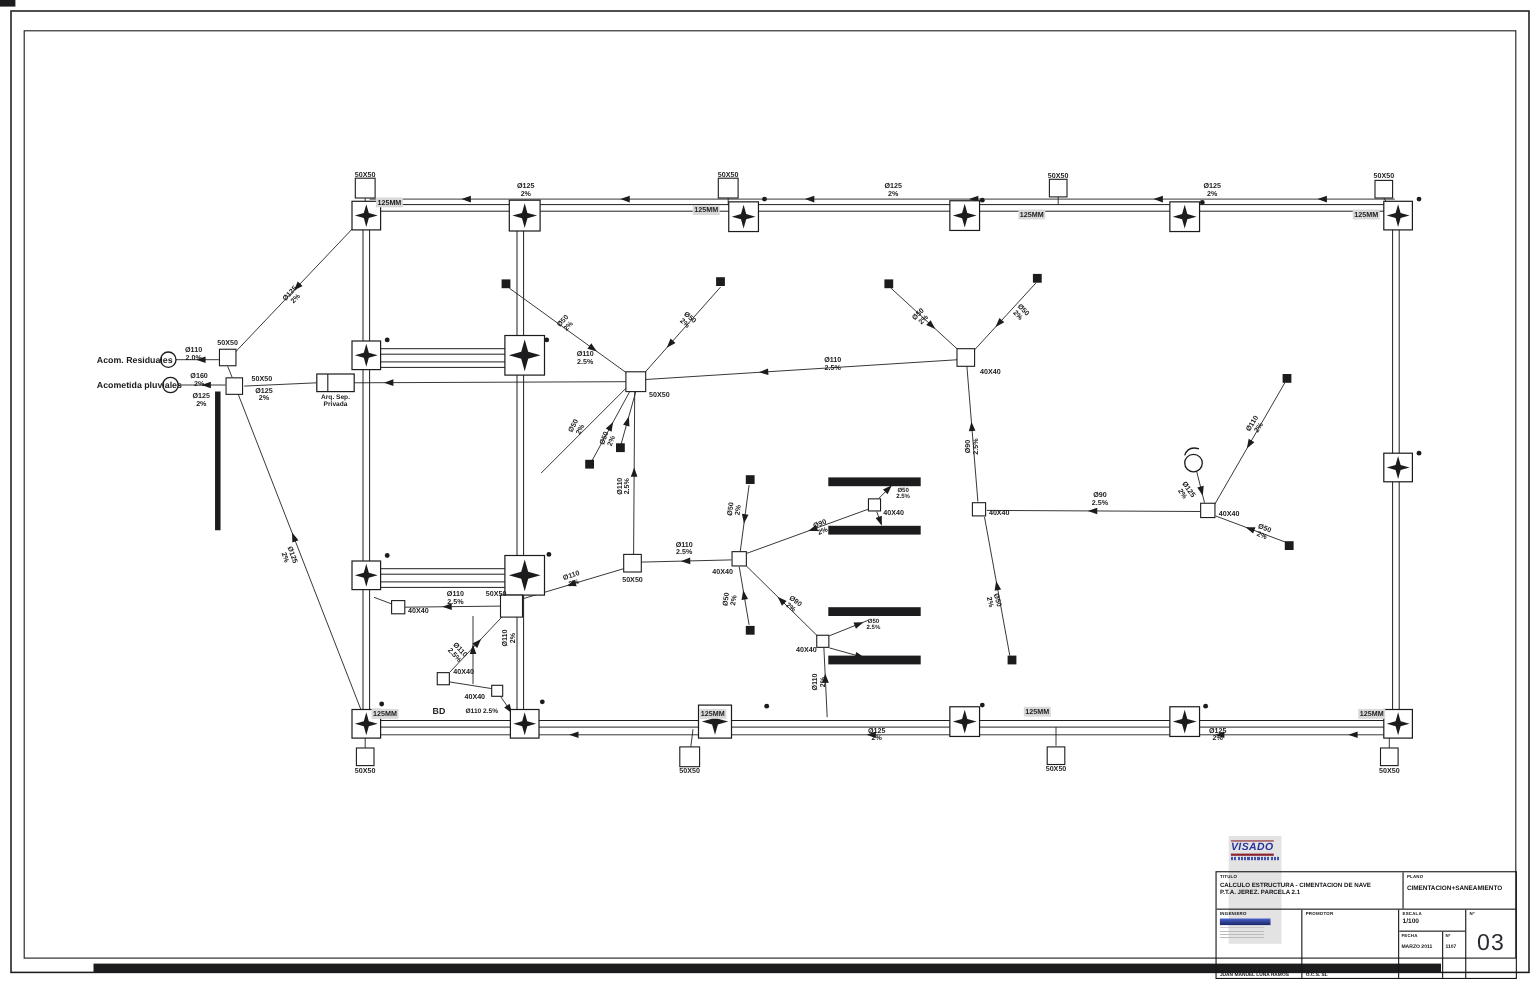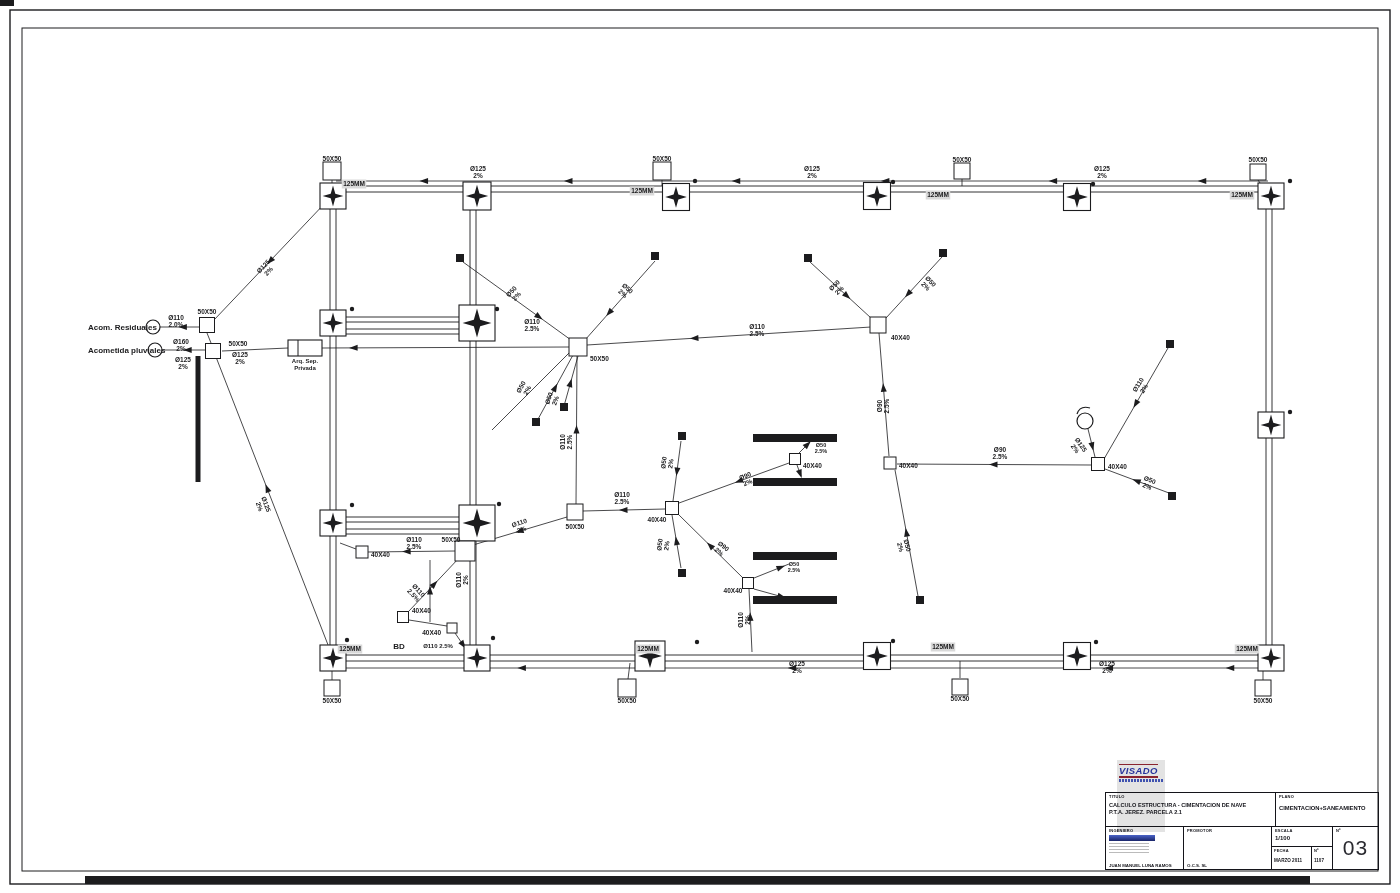--- a/index.html
+++ b/index.html
@@ -1,21 +1,21 @@
 <!DOCTYPE html>
 <html><head>
 <meta charset="utf-8">
 <style>
   html,body{margin:0;padding:0;background:#e8e8e4;}
   .sheet{position:relative;width:1400px;height:893px;background:#ffffff;overflow:hidden;
          font-family:"Liberation Sans", sans-serif;}
   svg{position:absolute;left:0;top:0;}
   svg text{font-family:"Liberation Sans", sans-serif;}
   
-  .tblock{position:absolute;left:1105px;top:792px;width:274px;height:78px;
+  .tblock{position:absolute;left:1105px;top:792px;width:274px;height:98px;
           border:1.6px solid #14141a;box-sizing:border-box;display:flex;flex-direction:column;
           background:transparent;color:#14141a;}
   .tb-row1{display:flex;height:33px;border-bottom:1.4px solid #14141a;}
   .tb-row2{display:flex;flex:1;}
   .cell{box-sizing:border-box;padding:1px 3px;position:relative;overflow:hidden;}
   .lab{font-size:4px;font-weight:700;letter-spacing:.2px;display:block;line-height:5px;}
   .tb-titleA{width:170px;border-right:1.4px solid #14141a;}
   .tb-titleA .v{font-size:5.6px;font-weight:700;line-height:7px;margin-top:3px;}
   .tb-titleB{flex:1;}
   .tb-titleB .v{font-size:5.8px;font-weight:700;margin-top:6px;}
@@ -29,21 +29,21 @@
   .c2f{width:40px;border-right:1.2px solid #14141a;padding:1px 2px;box-sizing:border-box;}
   .c2n{flex:1;padding:1px 2px;box-sizing:border-box;}
   .c2f .v,.c2n .v{font-size:4.6px;font-weight:700;margin-top:5px;white-space:nowrap;}
   .namev{position:absolute;bottom:1px;left:3px;font-size:4.4px;font-weight:700;white-space:nowrap;}
   .sheetnum{font-size:21px;font-weight:400;color:#2a2a30;letter-spacing:1px;}
   .d2lab{position:absolute;top:1px;left:3px;}
   .logobar{width:46px;height:6px;margin-top:2px;background:linear-gradient(#4a63c8,#1a2569);}
   .logolines{width:40px;height:10px;margin-top:2px;
      background:repeating-linear-gradient(#bbb 0 1px,transparent 1px 3px);}
   
-  .stamp{position:absolute;left:1117px;top:760px;width:48px;height:72px;
+  .stamp{position:absolute;left:1117px;top:760px;width:48px;height:98px;
          background:rgba(185,185,185,0.40);}
   .stamp .vtext{display:inline-block;margin:4px 2px 0 2px;font-size:9.5px;font-weight:700;
          font-style:italic;color:#27339b;letter-spacing:.4px;
          border-top:1px solid #8a2430;border-bottom:2px double #8a2430;line-height:11px;}
   .stamp .vsub{margin:1px 2px 0 2px;height:3px;
          background:repeating-linear-gradient(90deg,#3f52b0 0 2px,transparent 2px 3px);}
 </style>
 </head>
 <body>
 

